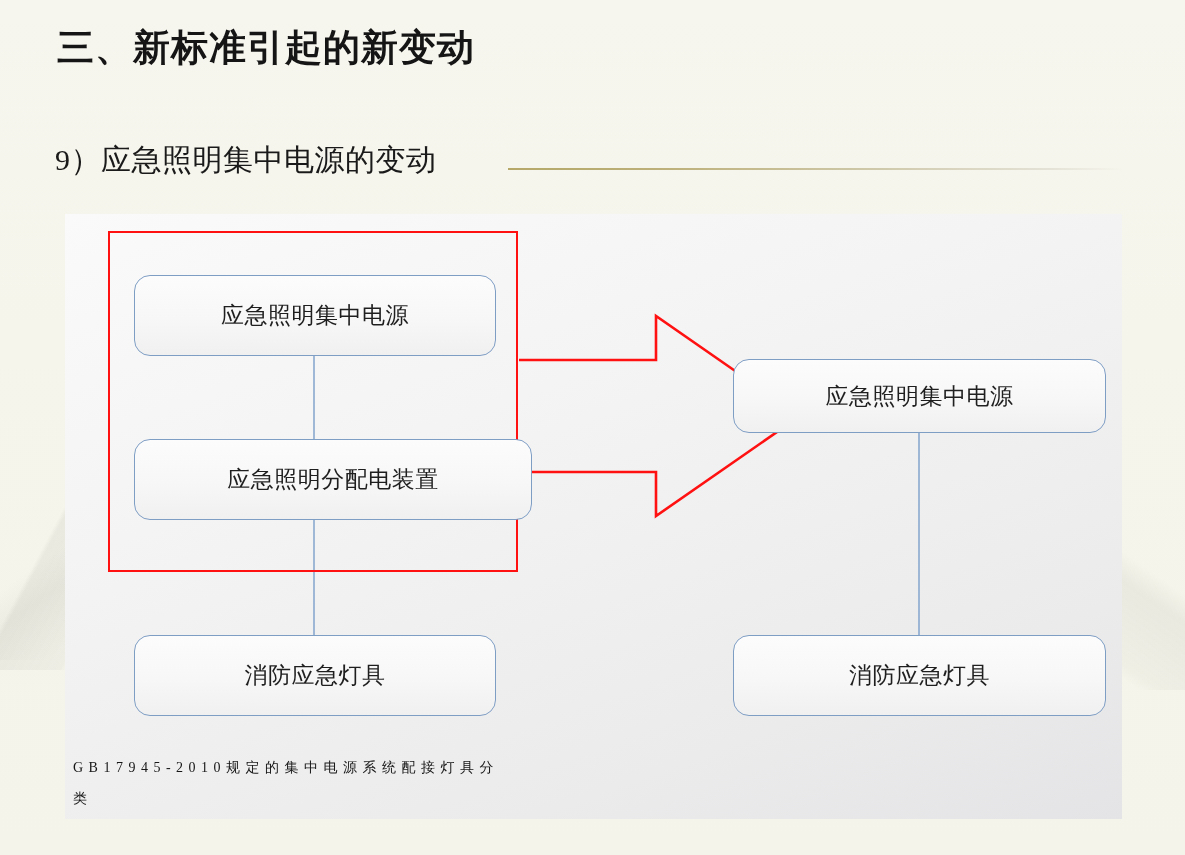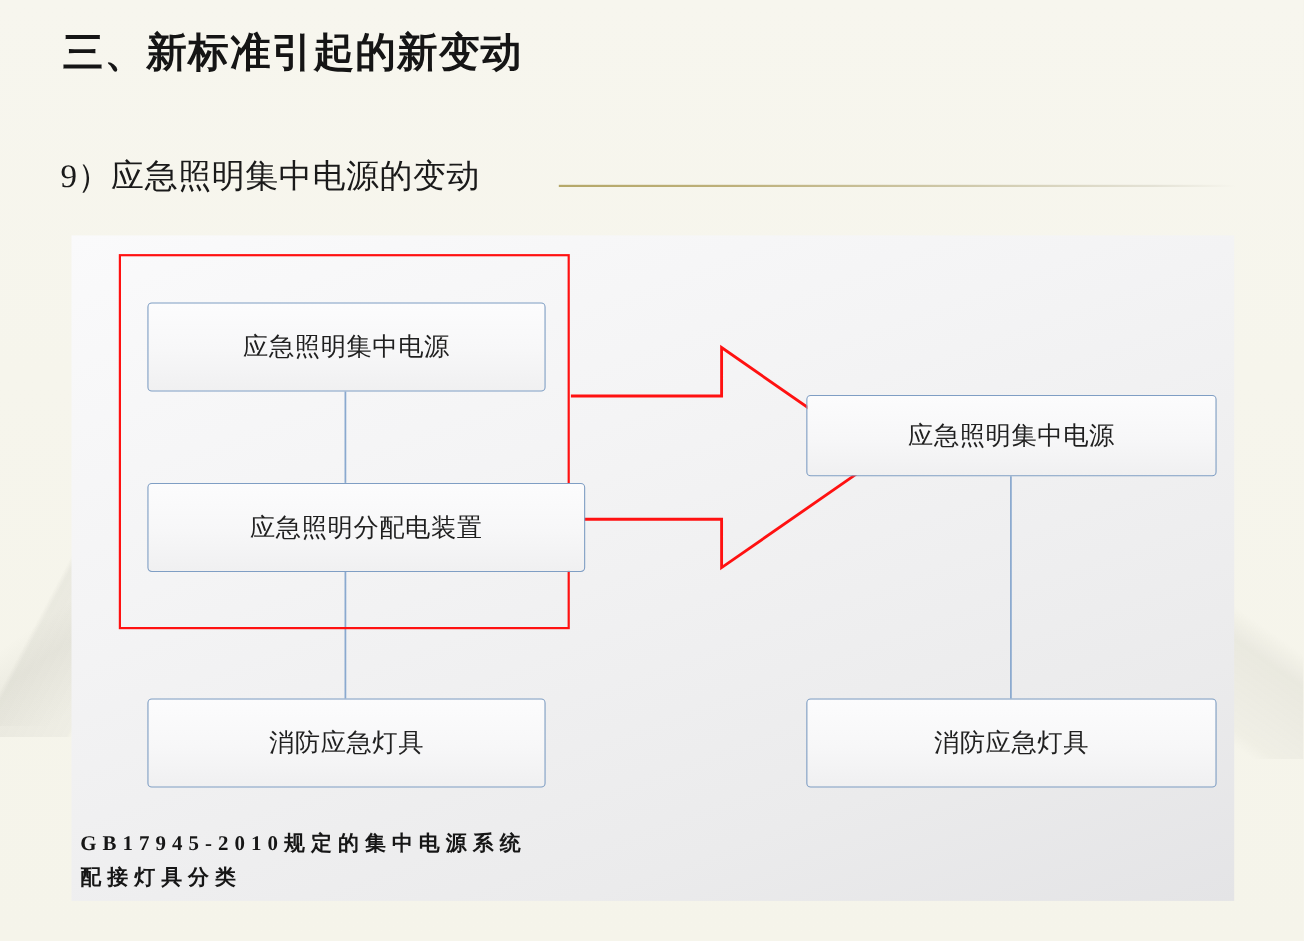--- a/index.html
+++ b/index.html
@@ -89,39 +89,39 @@
     width: 1057px;
     height: 605px;
     background: linear-gradient(160deg, #fafafb 0%, #f4f4f5 35%, #ebebec 78%, #e4e4e6 100%);
   }
 
   
   .flow-box {
     position: absolute;
     box-sizing: border-box;
     border: 1.6px solid #7f9ec4;
-    border-radius: 4px;
+    border-radius: 16px;
     background: linear-gradient(180deg, #fcfcfd 0%, #f7f7f8 55%, #f0f0f1 100%);
     display: flex;
     align-items: center;
     justify-content: center;
   }
   .flow-box span {
     font-size: 23px;
     color: #1f1f1f;
     letter-spacing: 0.5px;
     white-space: nowrap;
   }
 
   
   .caption {
     position: absolute;
     font-family: "Liberation Serif", "DejaVu Serif", serif;
-    font-weight: bold;
-    font-size: 19px;
+    font-weight: normal;
+    font-size: 14px;
     line-height: 31px;
     color: #161616;
     letter-spacing: 5.5px;
     text-align: left;
   }
 </style>
 </head>
 <body>
 
 <div class="slide-bg">

